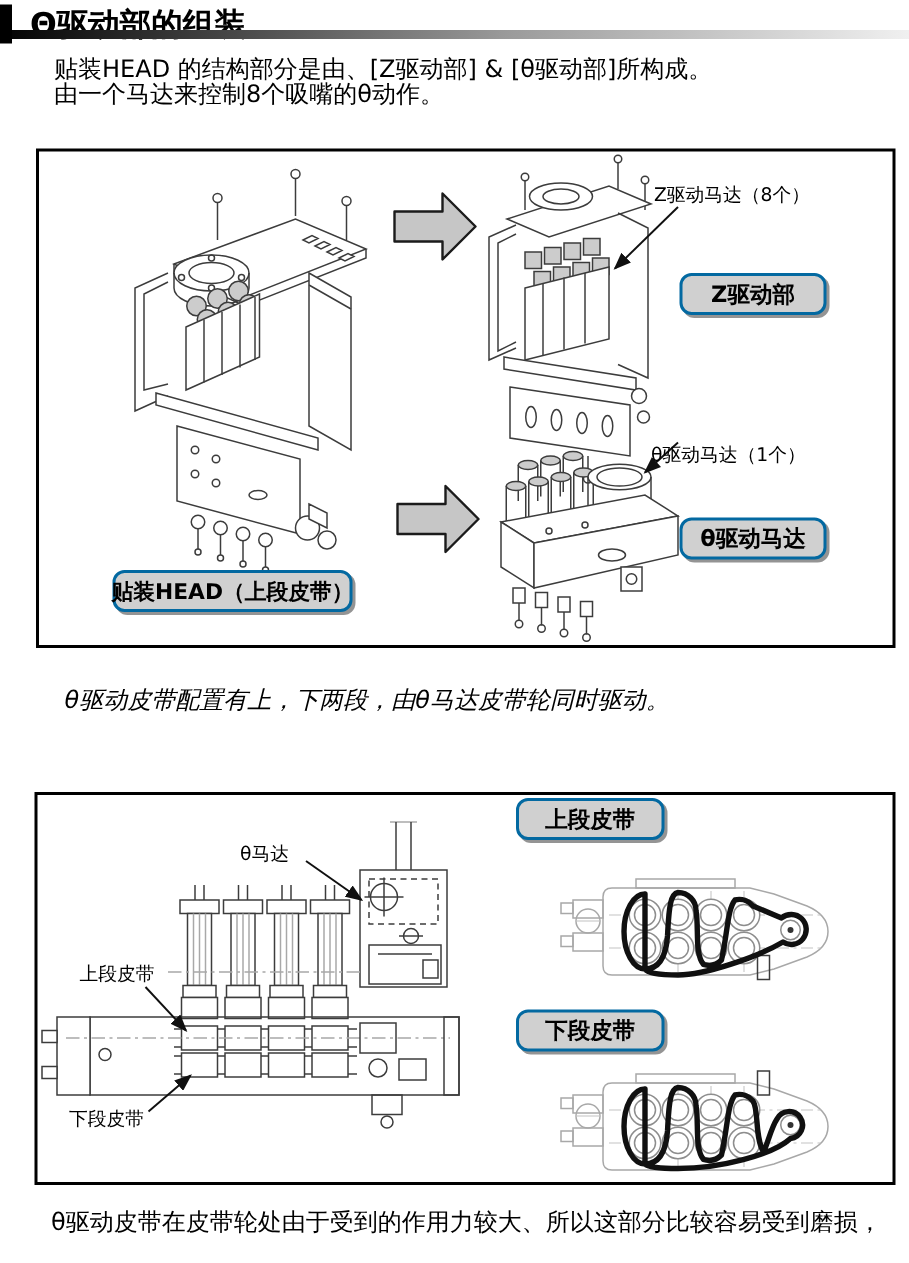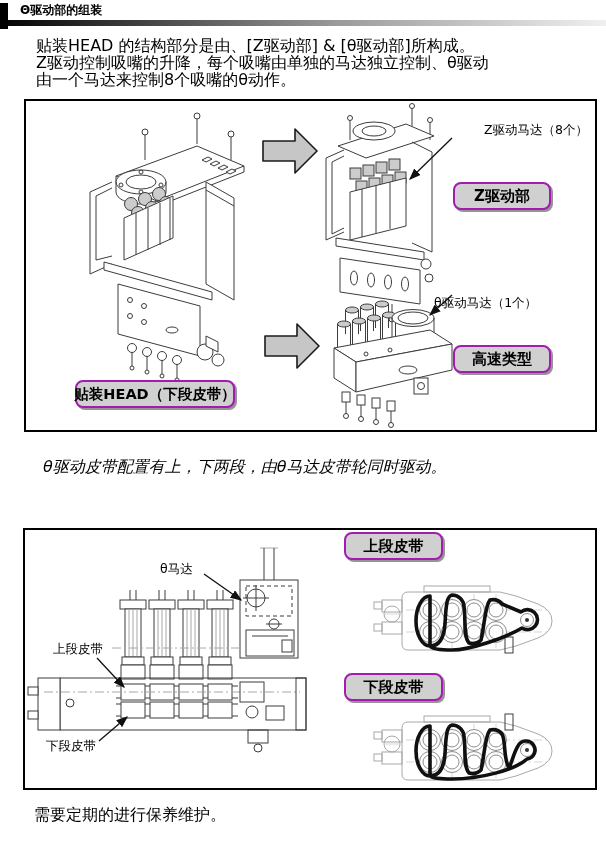--- a/index.html
+++ b/index.html
@@ -1,33 +1,33 @@
 <!DOCTYPE html>
 <html><head>
 <meta charset="utf-8">
 <style>
   html,body{margin:0;padding:0;}
   body{width:606px;height:842px;position:relative;background:#ffffff;
        font-family:"DejaVu Sans","Liberation Sans",sans-serif;color:#000;}
   .abs{position:absolute;}
   
   .title-square{left:0;top:3px;width:8px;height:26px;background:#000;}
-  .title-text{left:20px;top:2px;font-size:12px;font-weight:bold;white-space:nowrap;}
+  .title-text{left:20px;top:2px;font-size:21px;font-weight:bold;white-space:nowrap;}
   .title-rule{left:8px;top:20px;width:598px;height:6px;
               background:linear-gradient(to right,#050505,#9a9a9a 55%,#f0f0f0);}
   
   .para{font-size:16px;line-height:17px;white-space:nowrap;}
   .para div{height:17px;}
   
   .figbox{border:2px solid #000;background:#fff;}
   #figbox1{left:24px;top:99px;width:569px;height:329px;}
   #figbox2{left:23px;top:528px;width:570px;height:258px;}
   
   .tag-btn{display:flex;align-items:center;justify-content:center;
-           border:2px solid #a21caf;border-radius:8px;background:#d0d0d0;
+           border:2px solid #0369a1;border-radius:8px;background:#d0d0d0;
            font-weight:bold;font-size:15px;box-shadow:2px 2px 0 rgba(60,60,60,.55);
            white-space:nowrap;z-index:3;}
   
   .callout{font-size:12.5px;white-space:nowrap;z-index:3;}
   
   #art{left:0;top:0;z-index:2;pointer-events:none;}
   .ln{stroke:#3c3c3c;stroke-width:1;fill:none;}
   .lnf{stroke:#3c3c3c;stroke-width:1;fill:#ffffff;}
   .gry{stroke:#3c3c3c;stroke-width:1;fill:#cccccc;}
   .lt{stroke:#a8a8a8;stroke-width:1;fill:none;}
@@ -39,21 +39,20 @@
 </style>
 </head>
 <body>
 
 <div class="abs title-square"></div>
 <div class="abs title-text">Θ驱动部的组装</div>
 <div class="abs title-rule"></div>
 
 <div class="abs para" style="left:36px;top:37px;">
   <div>贴装HEAD 的结构部分是由、[Z驱动部] &amp; [θ驱动部]所构成。</div>
-  <div>Z驱动控制吸嘴的升降，每个吸嘴由单独的马达独立控制、θ驱动</div>
   <div>由一个马达来控制8个吸嘴的θ动作。</div>
 </div>
 
 <div id="figbox1" class="abs figbox"></div>
 <div id="figbox2" class="abs figbox"></div>
 
 <svg id="art" class="abs" width="606" height="842" viewBox="0 0 606 842">
   <defs>
     <marker id="ah" markerWidth="9" markerHeight="7" refX="8" refY="3.5" orient="auto">
       <path d="M0,0 L9,3.5 L0,7 Z" fill="#101010"></path>
@@ -381,31 +380,31 @@
       <circle class="pul" cx="496" cy="762" r="10.5"></circle>
         <circle class="pul" cx="496" cy="762" r="7"></circle>
       <circle class="pul" cx="527" cy="750" r="6.5"></circle>
         <circle cx="527" cy="750" r="2" fill="#333"></circle>
     </g>
     <rect class="ln" x="505" y="714" width="8" height="16"></rect>
     <path class="belt" d="M430,726 A14,25 0 0 0 416,751 A14,25 0 0 0 430,776 C440,776 444,767 445,754 C446,734 447,726 452,725 A12,12 0 0 1 464,737 C466,748 463,766 469,773 A12,12 0 0 0 481,770 C485,752 485,736 490,730 A12,12 0 0 1 502,734 C506,740 503,758 509,768 C512,762 514,752 518,746 A9,9 0 1 1 527,759 C515,770 480,779 452,779 C440,779 432,778 430,776 Z"></path>
   </g>
 </svg>
 
-<div class="abs callout" style="left:436px;top:122px;margin-left:48px;">Z驱动马达（8个）</div>
+<div class="abs callout" style="left:436px;top:122px;">Z驱动马达（8个）</div>
 <div class="abs callout" style="left:434px;top:295px;">θ驱动马达（1个）</div>
-<div class="abs tag-btn" style="left:75px;top:380px;width:156px;height:24px;font-size:14.5px;">贴装HEAD（下段皮带）</div>
+<div class="abs tag-btn" style="left:75px;top:380px;width:156px;height:24px;font-size:14.5px;">贴装HEAD（上段皮带）</div>
 <div class="abs tag-btn" style="left:453px;top:182px;width:94px;height:24px;">Z驱动部</div>
-<div class="abs tag-btn" style="left:453px;top:345px;width:94px;height:24px;">高速类型</div>
+<div class="abs tag-btn" style="left:453px;top:345px;width:94px;height:24px;">θ驱动马达</div>
 
 <div class="abs para" style="left:43px;top:458px;font-style:italic;">
   <div>θ驱动皮带配置有上，下两段，由θ马达皮带轮同时驱动。</div>
 </div>
 
 <div class="abs callout" style="left:160px;top:561px;">θ马达</div>
 <div class="abs callout" style="left:53px;top:641px;">上段皮带</div>
 <div class="abs callout" style="left:46px;top:738px;">下段皮带</div>
 <div class="abs tag-btn" style="left:344px;top:532px;width:95px;height:24px;">上段皮带</div>
 <div class="abs tag-btn" style="left:344px;top:673px;width:95px;height:24px;">下段皮带</div>
 
 <div class="abs para" style="left:34px;top:806px;">
-  <div>需要定期的进行保养维护。</div>
+  <div>θ驱动皮带在皮带轮处由于受到的作用力较大、所以这部分比较容易受到磨损，</div>
 </div>
 
 </body></html>

